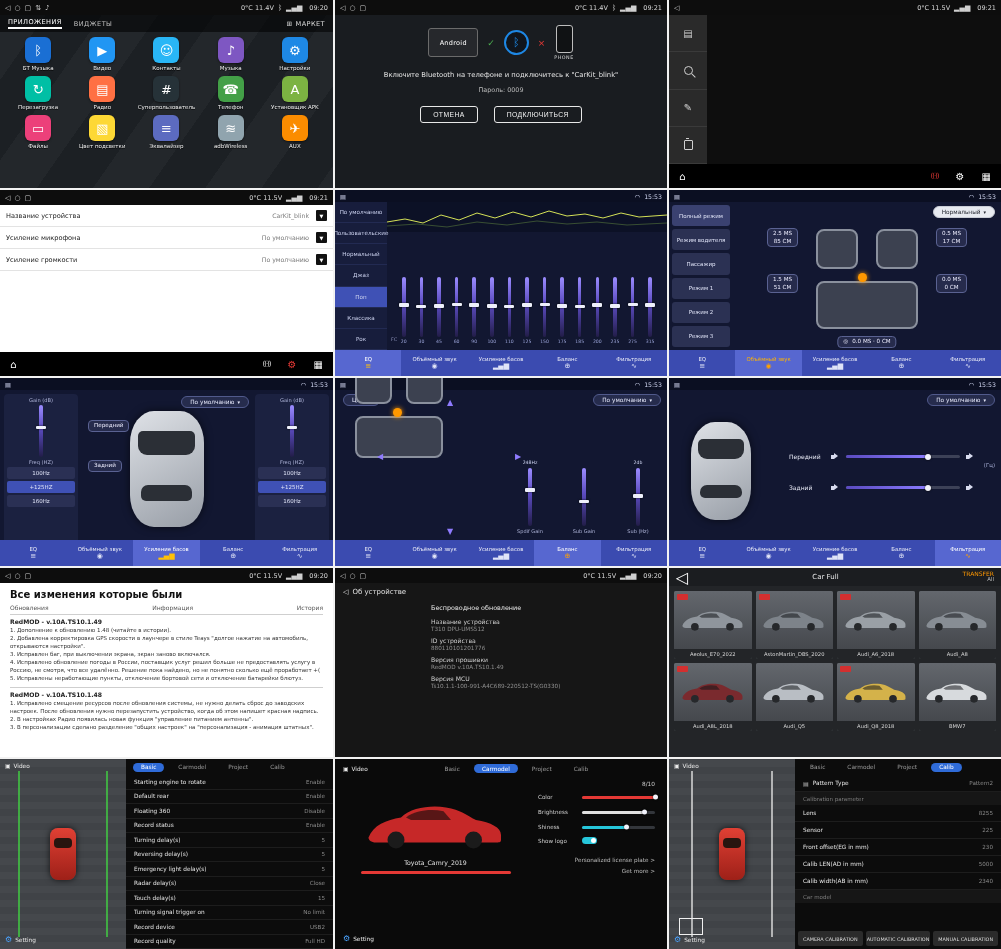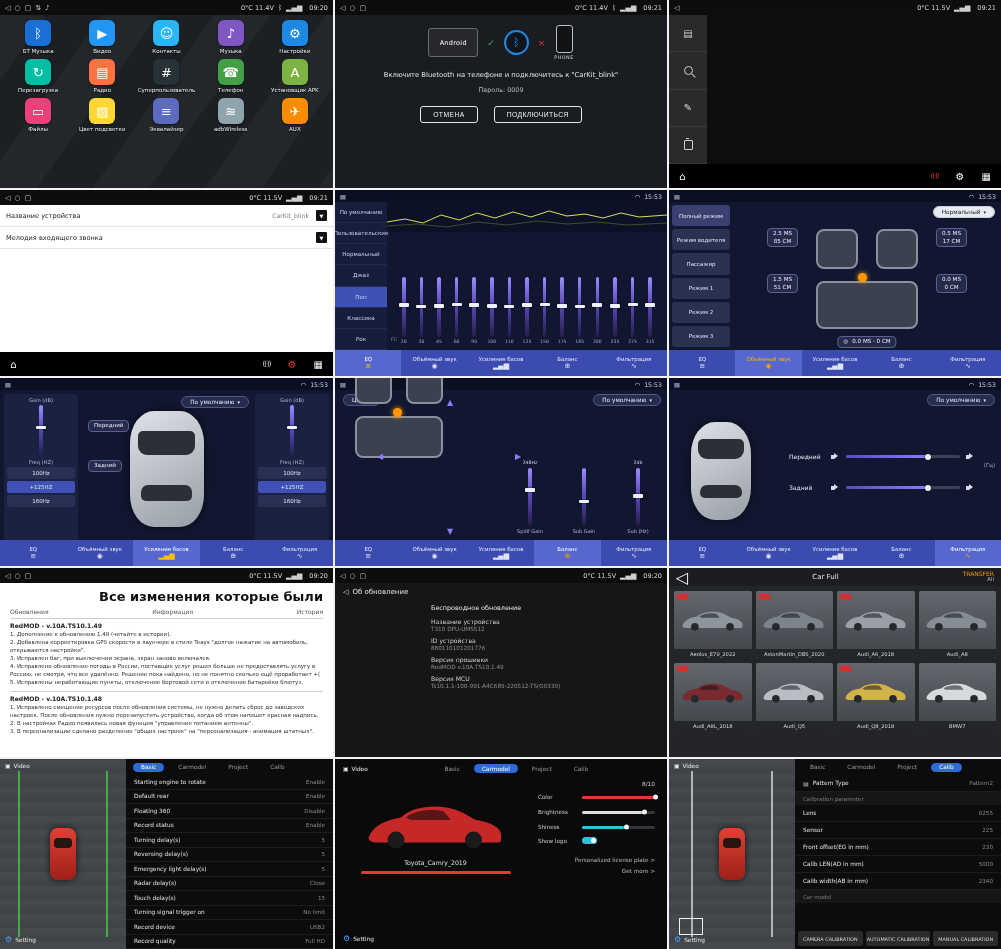--- a/index.html
+++ b/index.html
@@ -133,21 +133,21 @@
   .spk::before{content:"";position:absolute;left:0;top:3px;width:3px;height:3.5px;background:#d9dcf0}
   .spk::after{content:"";position:absolute;left:2.5px;top:1px;border-left:4.5px solid #d9dcf0;border-top:3.8px solid transparent;border-bottom:3.8px solid transparent}
   .htrack{flex:1;height:3.5px;background:#3c4157;border-radius:2px;position:relative}
   .hfill{height:100%;background:linear-gradient(90deg,#5b4bbf,#8a7bff);border-radius:2px;position:relative}
   .hthumb{position:absolute;right:-3px;top:50%;transform:translateY(-50%);width:6px;height:6px;border-radius:50%;background:#f2f3fb;box-shadow:0 0 2px #000;cursor:pointer}
   .hz{position:absolute;right:6px;top:50%;transform:translateY(-50%);font-size:5.4px;color:#aab1d8}
 
   
   .p10{background:#fff;color:#222}
   .p10body{padding:3px 10px}
-  .p10t{font-size:13px;font-weight:bold;text-align:right;color:#111;margin:3px 0 4px}
+  .p10t{font-size:10px;font-weight:bold;text-align:left;color:#111;margin:3px 0 4px}
   .p10tabs{display:flex;font-size:6px;color:#555;margin-bottom:3px}
   .p10tabs span{cursor:pointer}
   .hrln{border:none;border-top:1px solid #cfcfcf;margin:2px 0}
   .ver{font-size:6.1px;font-weight:bold;color:#222;margin:3px 0 2px}
   .lgi{font-size:5.5px;color:#333;line-height:1.45}
 
   
   .p11{background:#161616}
   .p11hdr{display:flex;align-items:center;gap:4px;padding:5px 8px 0;font-size:7px;color:#e0e0e0}
   .logo{text-align:center;margin-top:4px;font-size:25px;font-weight:bold;font-style:italic;color:#e53935;letter-spacing:1px;line-height:1}
@@ -228,20 +228,28 @@
       <span class="ic">○</span>
       <span class="ic">▢</span>
       <span class="ic">⇅</span>
       <span class="ic">♪</span>
       <span class="sp"></span>
       <span>0°C 11.4V</span>
       <span class="ic">ᛒ</span>
       <span class="ic">▂▄▆</span>
       <span class="tm">09:20</span>
     </div>
+    <div class="p1tabs">
+      <span class="p1tab on">ПРИЛОЖЕНИЯ</span>
+      <span class="p1tab">ВИДЖЕТЫ</span>
+      <span class="mk">
+        <span class="ic">⊞</span>
+        <span>МАРКЕТ</span>
+      </span>
+    </div>
     <div class="apps">
 
         <div class="app">
           <span class="aicon" style="background: rgb(26, 111, 212);">ᛒ</span>
           <span class="albl">БТ Музыка</span>
         </div>
 
         <div class="app">
           <span class="aicon" style="background: rgb(33, 150, 243);">▶</span>
           <span class="albl">Видео</span>
@@ -396,30 +404,37 @@
 
         <div class="row4">
           <span class="r4l">Название устройства</span>
           <span class="r4v">CarKit_blink</span>
           <span class="sqbtn" style="margin-left:0">
             <span>▼</span>
           </span>
         </div>
 
 
-
-
-
         <div class="row4">
-          <span class="r4l">Мелодия входящего звонка</span>
-          <span class="r4v"></span>
+          <span class="r4l">Усиление микрофона</span>
+          <span class="r4v">По умолчанию</span>
           <span class="sqbtn" style="margin-left:0">
             <span>▼</span>
           </span>
         </div>
+
+        <div class="row4">
+          <span class="r4l">Усиление громкости</span>
+          <span class="r4v">По умолчанию</span>
+          <span class="sqbtn" style="margin-left:0">
+            <span>▼</span>
+          </span>
+        </div>
+
+
       </div>
     <div class="nbar">
       <span style="color:#fff">⌂</span>
       <span class="rgt" style="color:#fff">
         <span class="hotw">((·))</span>
         <span style="color:#e53935">⚙</span>
         <span>▦</span>
       </span>
     </div>
   </section>
@@ -953,21 +968,21 @@
       <span class="ic">◁</span>
       <span class="ic">○</span>
       <span class="ic">▢</span>
       <span class="sp"></span>
       <span>0°C 11.5V</span>
       <span class="ic">▂▄▆</span>
       <span class="tm">09:20</span>
     </div>
     <div class="p11hdr">
       <span>◁</span>
-      <span>Об обновление</span>
+      <span>Об устройстве</span>
     </div>
     <div class="p11col">
       <div class="ota">Беспроводное обновление</div>
       <div>
 
           <div class="fld">
             <div class="fldl">Название устройства</div>
             <div class="fldv">T310 DPU-UMS512</div>
           </div>
 

